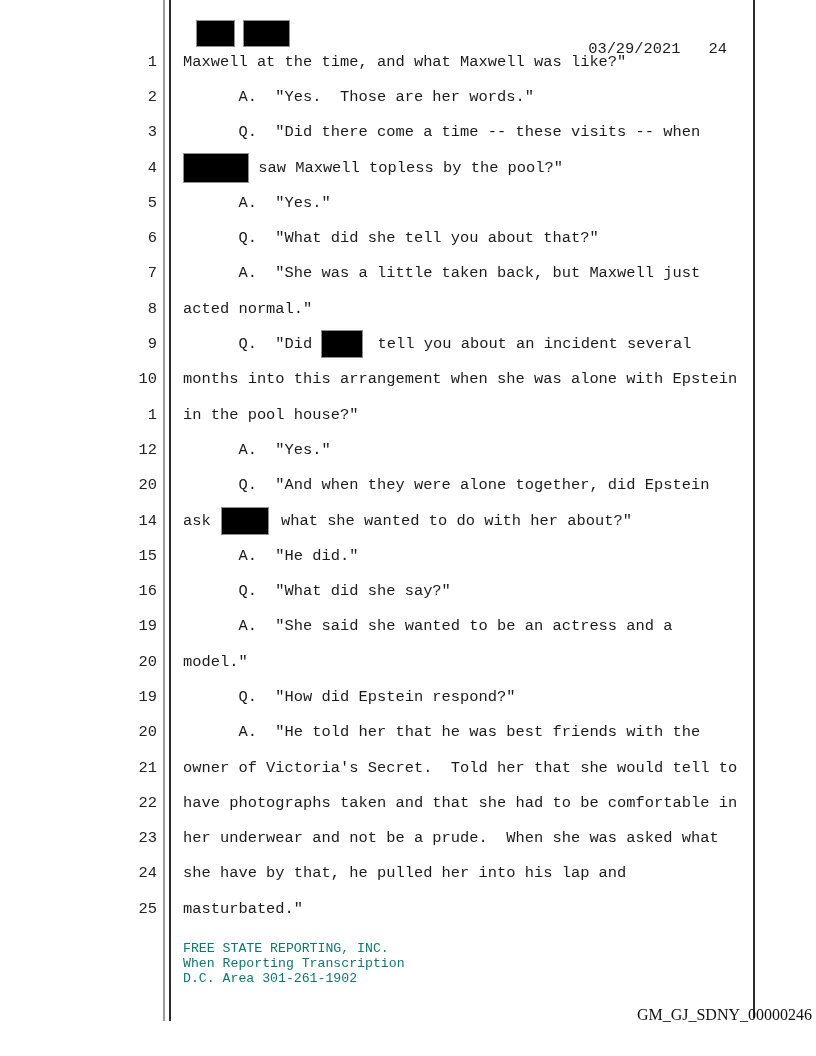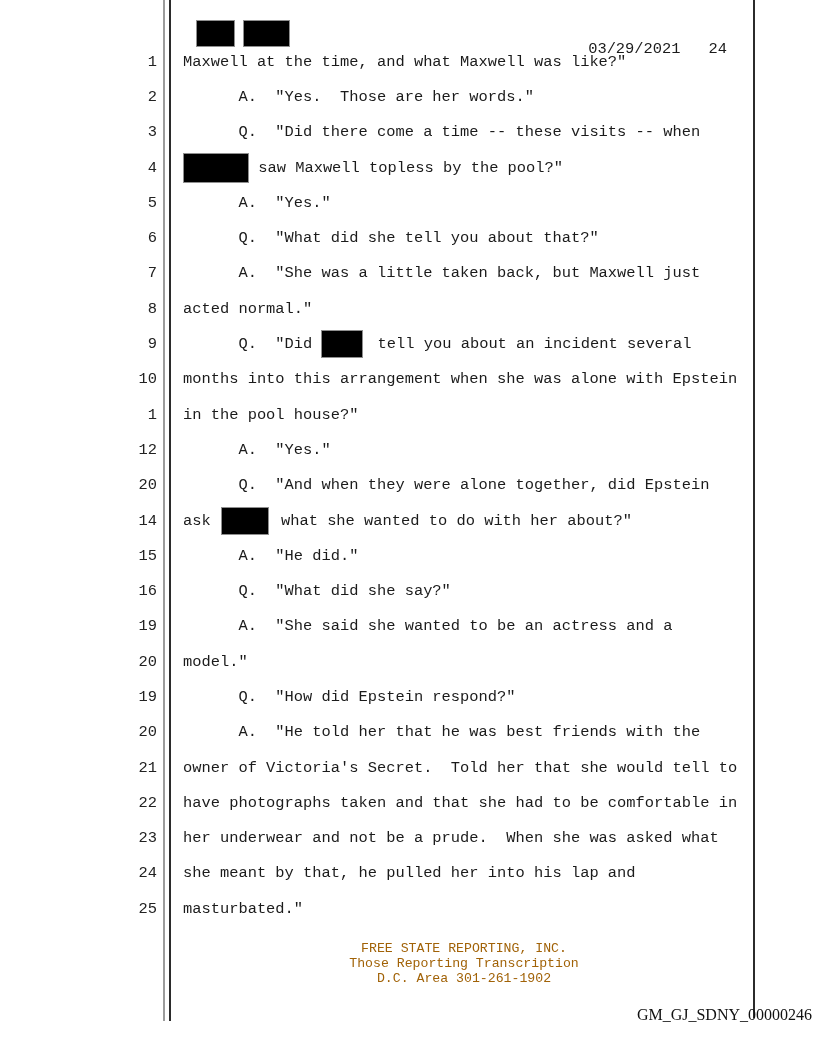--- a/index.html
+++ b/index.html
@@ -74,24 +74,23 @@
     white-space: pre;
     display: flex;
     align-items: center;
   }
   .ltxt span.seg { white-space: pre; }
   .footer {
     position: absolute;
     left: 183px;
     top: 942px;
     width: 562px;
-    text-align: center;
     font-size: 13.2px;
     line-height: 14.8px;
-    color: #a16207;
+    color: #0f766e;
   }
   .bates {
     position: absolute;
     top: 1006px;
     right: 4px;
     font-family: "Liberation Serif", "DejaVu Serif", serif;
     font-size: 16px;
     color: #111;
   }
 </style>
@@ -199,28 +198,28 @@
       <div class="line-row">
         <div class="lnum">22</div>
         <div class="ltxt"><span class="seg">have photographs taken and that she had to be comfortable in</span></div>
       </div>
       <div class="line-row">
         <div class="lnum">23</div>
         <div class="ltxt"><span class="seg">her underwear and not be a prude.  When she was asked what</span></div>
       </div>
       <div class="line-row">
         <div class="lnum">24</div>
-        <div class="ltxt"><span class="seg">she meant by that, he pulled her into his lap and</span></div>
+        <div class="ltxt"><span class="seg">she have by that, he pulled her into his lap and</span></div>
       </div>
       <div class="line-row">
         <div class="lnum">25</div>
         <div class="ltxt"><span class="seg">masturbated."</span></div>
       </div>
     </div>
 
   <div class="footer" id="footer">
       <div>FREE STATE REPORTING, INC.</div>
-      <div>Those Reporting  Transcription</div>
+      <div>When Reporting  Transcription</div>
       <div>D.C. Area 301-261-1902</div>
     </div>
 
   <div class="bates">GM_GJ_SDNY_00000246</div>
 </div>
 
 </body></html>

